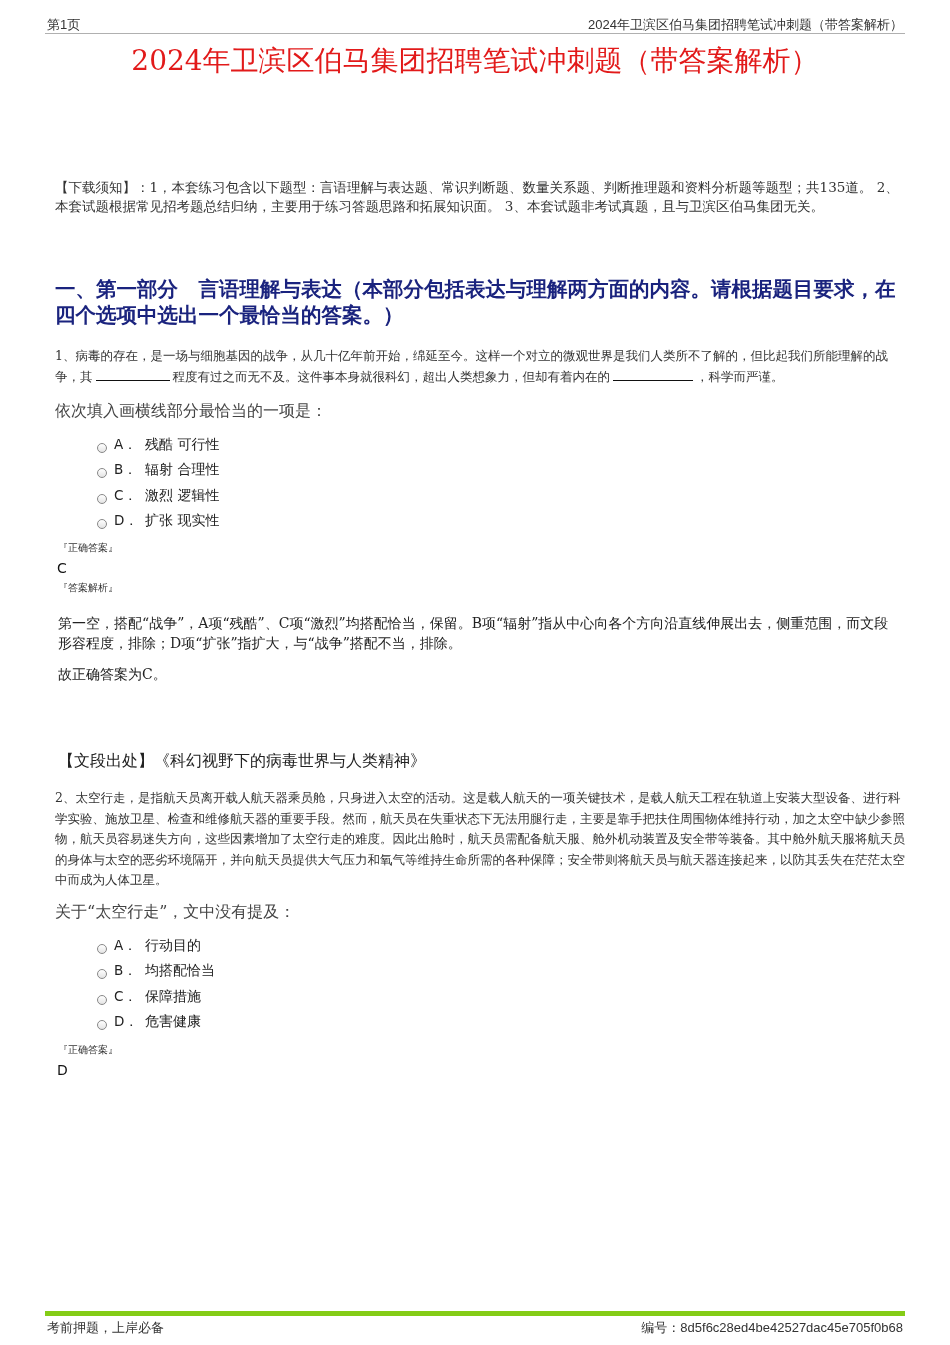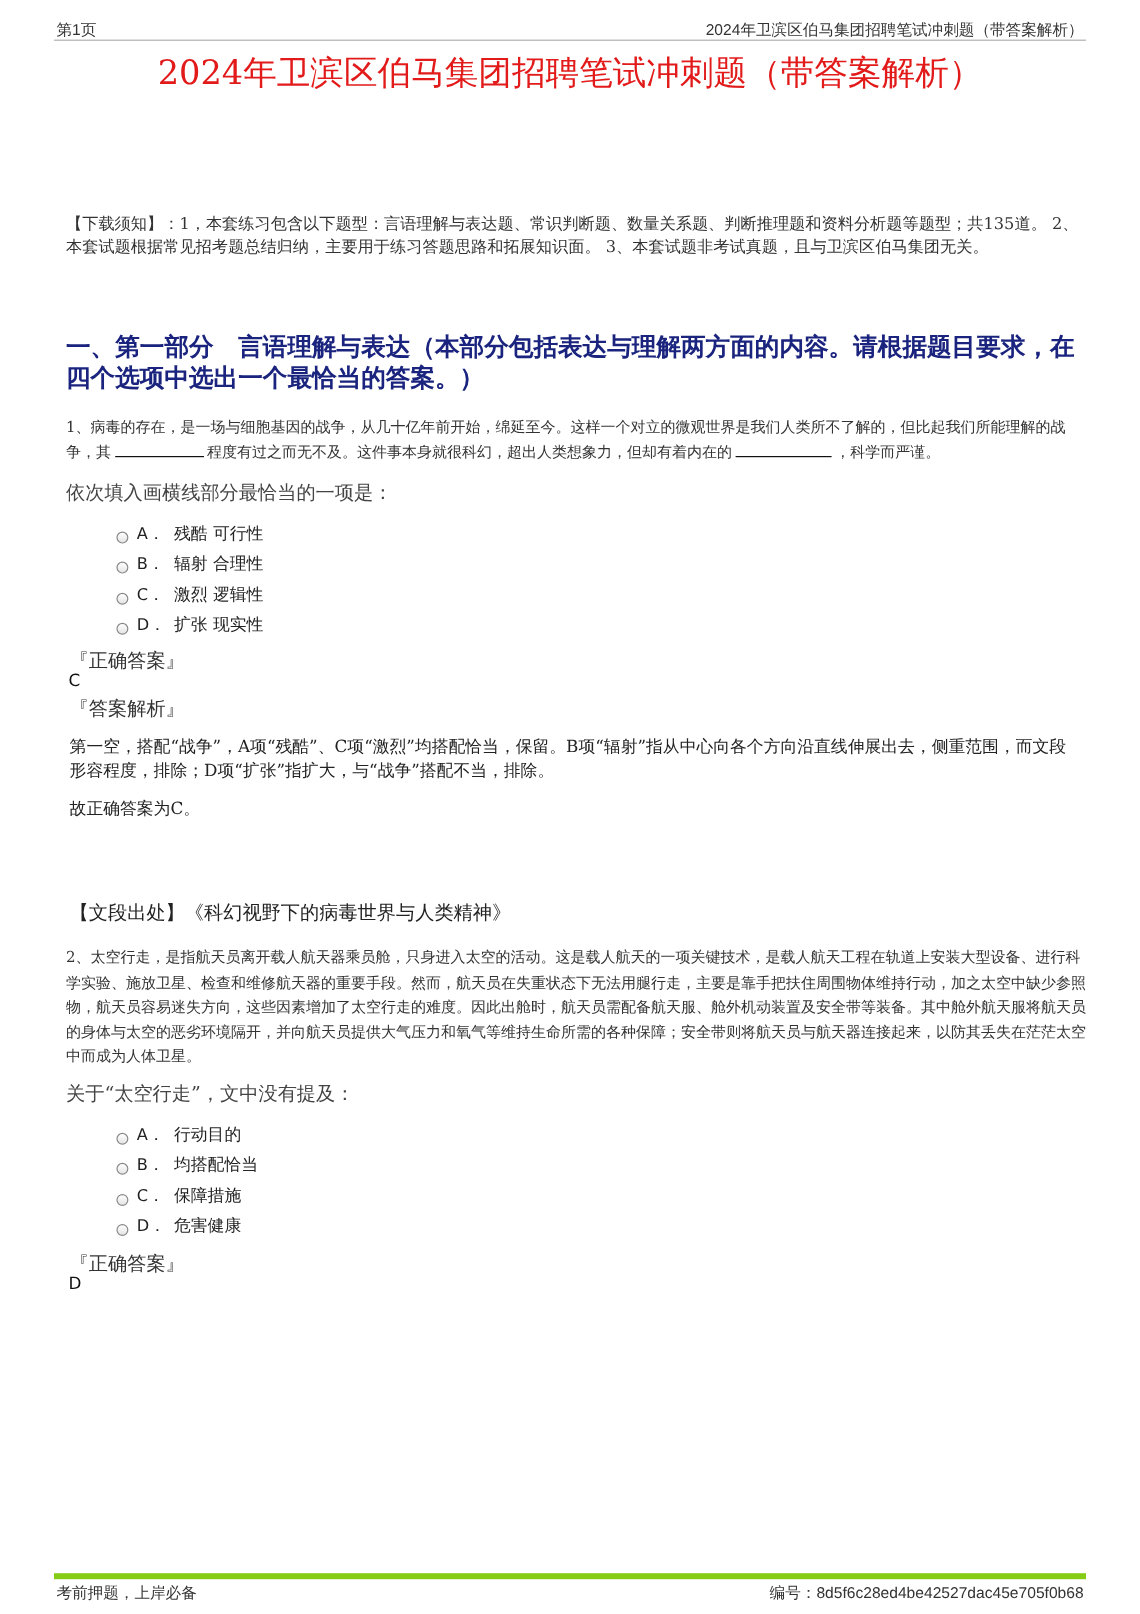--- a/index.html
+++ b/index.html
@@ -54,21 +54,21 @@
       border: 1px solid #888; background: linear-gradient(#fff, #e4e4e4);
       margin-right: 7px; margin-top: 6px; flex-shrink: 0;
     }
     .opt-letter {
       font-family: "DejaVu Sans", "Liberation Sans", sans-serif;
       font-size: 13.5px; width: 31px;
     }
     .opt-text { font-size: 14px; text-align: right; }
 
     .answer-label {
-      position: absolute; left: 58px; font-size: 16px; color: #333;
+      position: absolute; left: 58px; font-size: 10px; color: #333;
     }
     .answer-value {
       position: absolute; left: 57px;
       font-family: "DejaVu Sans", "Liberation Sans", sans-serif;
       font-size: 14px; color: #111;
     }
 
     .analysis {
       position: absolute; left: 58px; width: 840px;
       font-size: 14px; line-height: 19.5px; color: #222;

